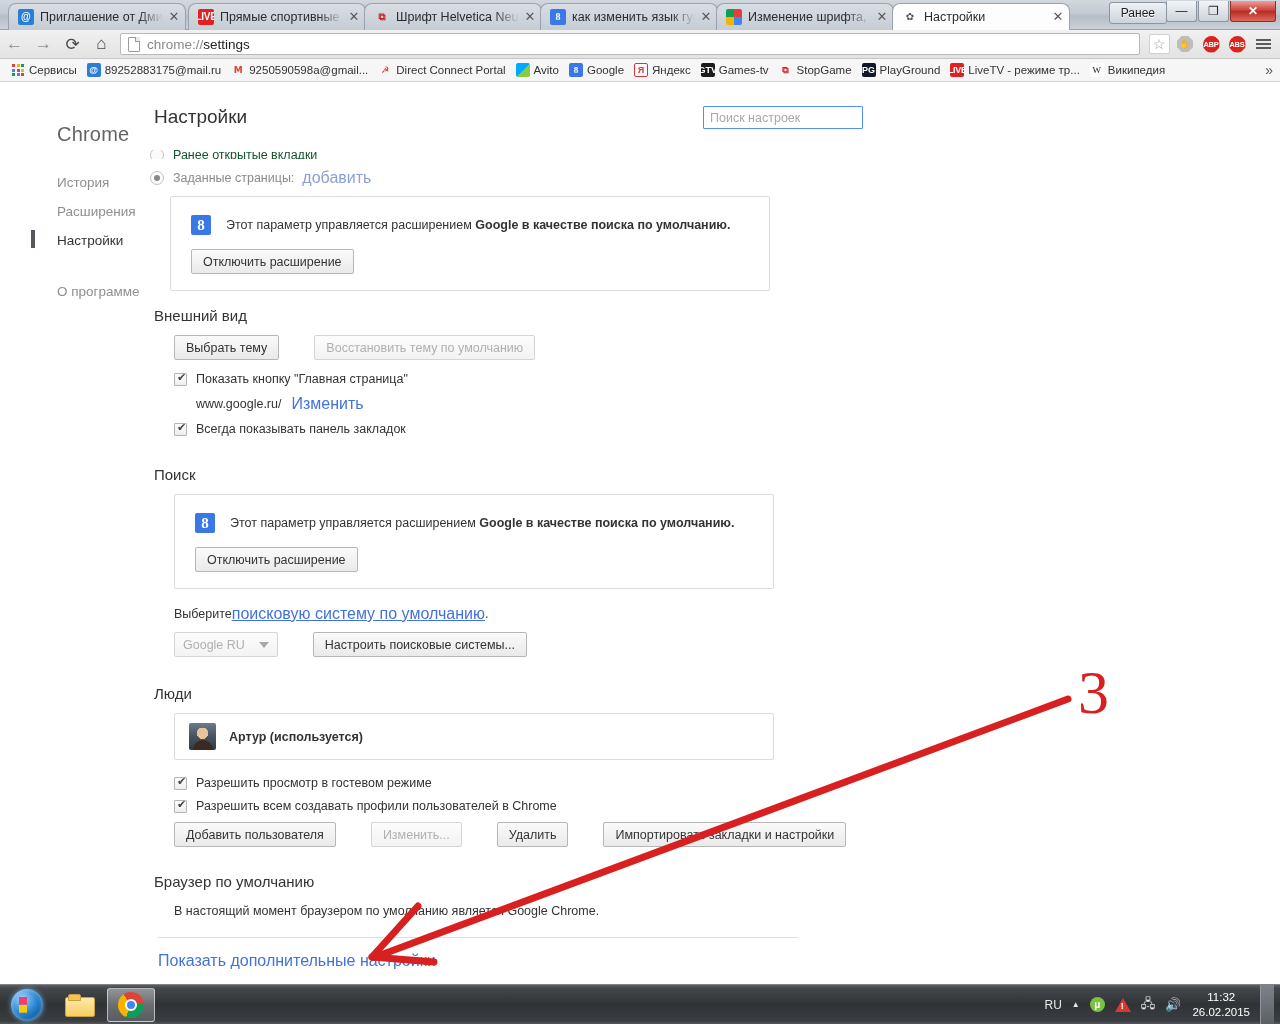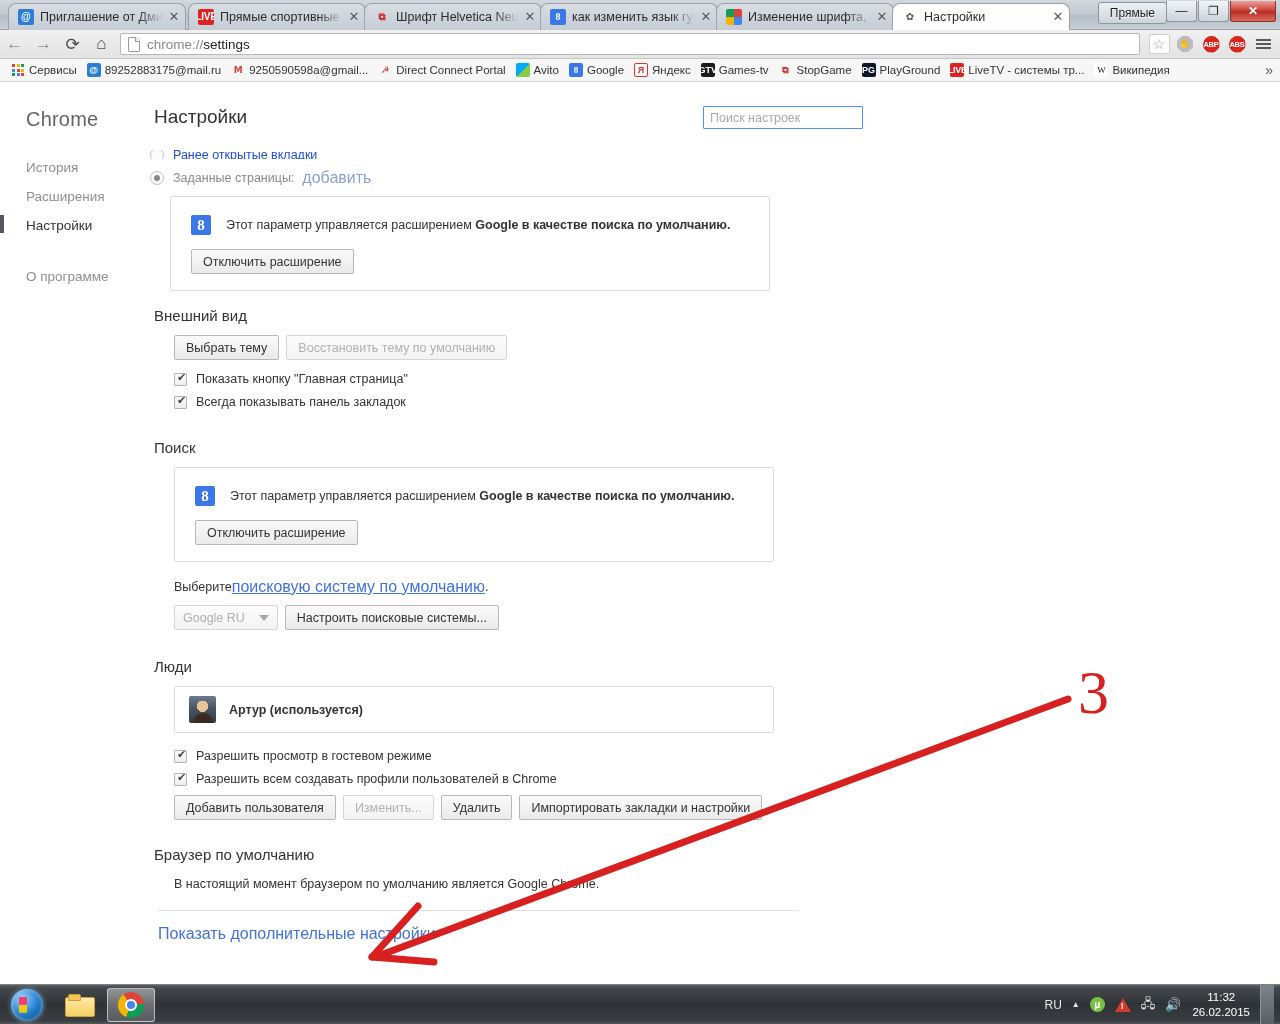--- a/index.html
+++ b/index.html
@@ -148,21 +148,21 @@
   .fi-gmail { color: #d44638; font-size: 13px; font-weight: bold; font-family: "DejaVu Sans", sans-serif; }
   .fi-dcp { color: #cf2020; font-size: 12px; }
   .fi-avito { background: linear-gradient(135deg,#0af 50%, #8c4 50%); border-radius: 2px; }
   .fi-yandex { background: #fff; border: 1px solid #d33; color: #d33; font-weight: bold; font-size: 9px; }
   .fi-gamestv { background: #1b1b1b; color: #fff; border-radius: 50%; font-size: 7px; font-weight: bold; }
   .fi-pg { background: #0f172a; color: #fff; border-radius: 50%; font-size: 6.5px; font-weight: bold; }
   .fi-wiki { background: #fff; color: #222; font-family: "Liberation Serif", serif; font-size: 12px; }
 
   
   #page { position: absolute; left: 0; top: 82px; width: 1280px; height: 902px; background: #fff; }
-  #sidebar { position: absolute; left: 0; top: 0; width: 150px; }
+  #sidebar { position: absolute; left: 0; top: 15px; width: 150px; padding-left: 31px; }
   #brand {
     font-size: 20px; color: #646464; font-weight: 400;
     padding: 26px 0 0 26px; letter-spacing: .2px;
   }
   .snav { margin-top: 22px; }
   .snav-item {
     position: relative; padding: 7px 0 7px 26px;
     font-size: 13.5px; color: #8f8f8f;
   }
   .snav-item.active { color: #333; }
@@ -185,42 +185,42 @@
   .sec { padding-left: 4px; }
   .sec-title { font-size: 15px; color: #333; font-weight: 400; margin: 0 0 11px 0; }
   .row { display: flex; align-items: center; font-size: 12.5px; color: #333; margin-bottom: 9px; }
 
   .radio {
     width: 14px; height: 14px; border-radius: 50%; border: 1px solid #c2c2c2;
     background: #fbfbfb; margin-right: 9px; flex: 0 0 14px;
     display: flex; align-items: center; justify-content: center;
   }
   .radio.sel::after { content: ""; width: 6px; height: 6px; border-radius: 50%; background: #888; }
-  .clipped-row { color: #1d4ed8; }
+  .clipped-row { color: #14532d; }
 
   .cb {
     width: 13px; height: 13px; border: 1px solid #b4b4b4; border-radius: 1px;
     background: linear-gradient(to bottom,#fdfdfd,#eeeeee); margin-right: 9px; flex: 0 0 13px;
     position: relative;
   }
   .cb.on::after {
     content: "✔"; position: absolute; left: 0; top: -3px;
     width: 13px; text-align: center; font-size: 11px; color: #444;
     font-family: "DejaVu Sans", sans-serif;
   }
 
   .btn {
     height: 25px; padding: 0 11px; margin-right: 7px;
     border: 1px solid #b7b7b7; border-radius: 2px;
     background: linear-gradient(to bottom,#fafafa,#eaeaea);
     font-size: 12.5px; color: #333; font-family: "Liberation Sans", sans-serif;
     display: inline-flex; align-items: center; white-space: nowrap;
   }
   .btn.disabled { color: #b0b0b0; border-color: #d5d5d5; background: linear-gradient(to bottom,#fcfcfc,#f3f3f3); }
-  .btn-row { display: flex; align-items: flex-start; margin-bottom: 4px; }
+  .btn-row { display: flex; align-items: flex-start; margin-bottom: 4px; gap: 28px; }
 
   .panel {
     border: 1px solid #dcdcdc; border-radius: 2px; background: #fff;
     padding: 18px 20px 16px 20px; margin: 8px 0 0 20px; width: 600px;
   }
   .panel-msg { display: flex; align-items: center; font-size: 12.5px; color: #333; margin-bottom: 14px; }
   .panel-msg .gicon {
     width: 20px; height: 20px; margin-right: 15px; flex: 0 0 20px;
     background: #3b78e7; color: #fff; font-family: "Liberation Serif", serif;
     font-size: 15px; font-weight: bold; border-radius: 2px;
@@ -358,21 +358,21 @@
       <span class="favicon fi-gwin"></span>
       <span class="tab-title">Изменение шрифта, s</span>
       <span class="tab-close">✕</span>
     </div>
     <div class="tab active" style="left:892px;width:178px;">
       <span class="favicon fi-gear">✿</span>
       <span class="tab-title">Настройки</span>
       <span class="tab-close">✕</span>
     </div>
 
-    <div id="userbadge">Прямые</div>
+    <div id="userbadge">Ранее</div>
     <div id="wincontrols">
       <div class="wc">—</div>
       <div class="wc">❐</div>
       <div class="wc close">✕</div>
     </div>
   </div>
 
   <div id="toolbar">
     <div class="nav-btn">←</div>
     <div class="nav-btn">→</div>
@@ -451,21 +451,21 @@
     <div class="bm">
       <span class="bmi fi-stopgame">⧉</span>
       <span class="bml">StopGame</span>
     </div>
     <div class="bm">
       <span class="bmi fi-pg">PG</span>
       <span class="bml">PlayGround</span>
     </div>
     <div class="bm">
       <span class="bmi fi-live">LIVE</span>
-      <span class="bml">LiveTV - системы тр...</span>
+      <span class="bml">LiveTV - режиме тр...</span>
     </div>
     <div class="bm">
       <span class="bmi fi-wiki">W</span>
       <span class="bml">Википедия</span>
     </div>
     <div class="bm-overflow">»</div>
   </div>
 
   <div id="page">
 
@@ -517,20 +517,24 @@
       <div class="sec" style="margin-top:16px;">
         <div class="sec-title">Внешний вид</div>
         <div class="indent">
           <div class="btn-row">
             <button class="btn">Выбрать тему</button>
             <button class="btn disabled">Восстановить тему по умолчанию</button>
           </div>
           <div class="row" style="margin-top:12px;">
             <span class="cb on"></span>
             <span>Показать кнопку "Главная страница"</span>
+          </div>
+          <div class="row" style="padding-left:22px;">
+            <span style="color:#333;">www.google.ru/</span>
+            <a class="lnk" href="#" style="margin-left:10px;">Изменить</a>
           </div>
           <div class="row">
             <span class="cb on"></span>
             <span>Всегда показывать панель закладок</span>
           </div>
         </div>
       </div>
 
       <div class="sec" style="margin-top:30px;">
         <div class="sec-title">Поиск</div>

